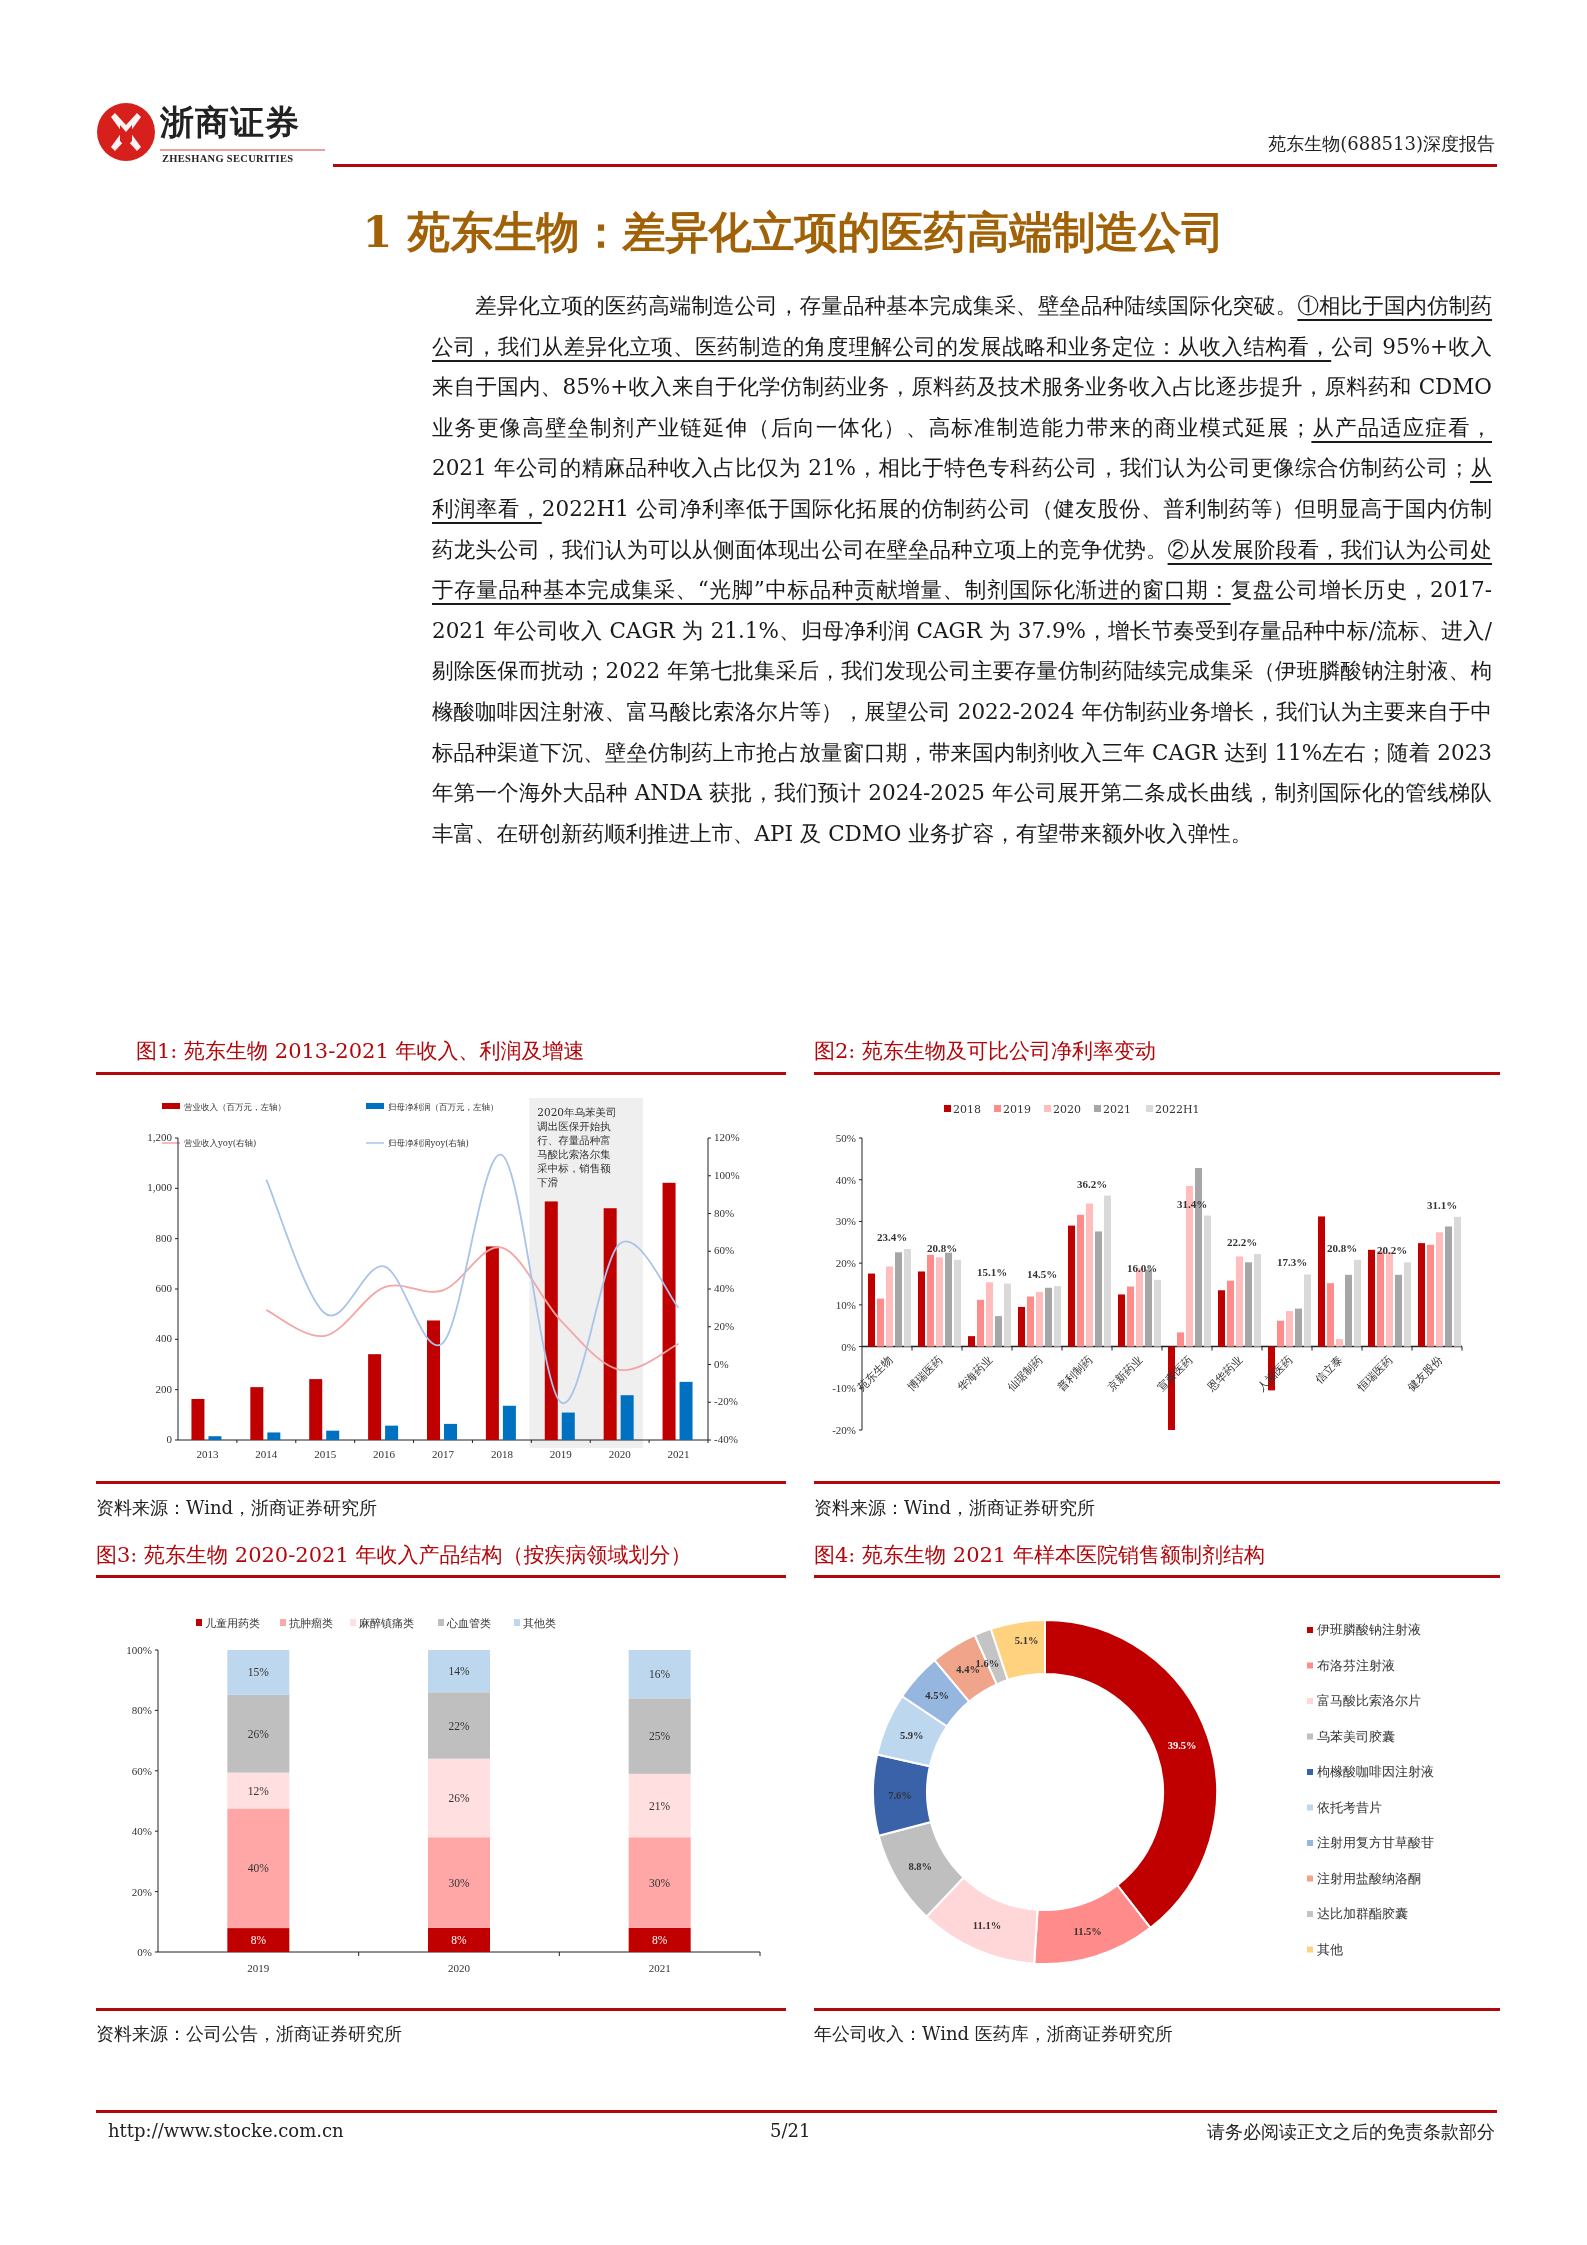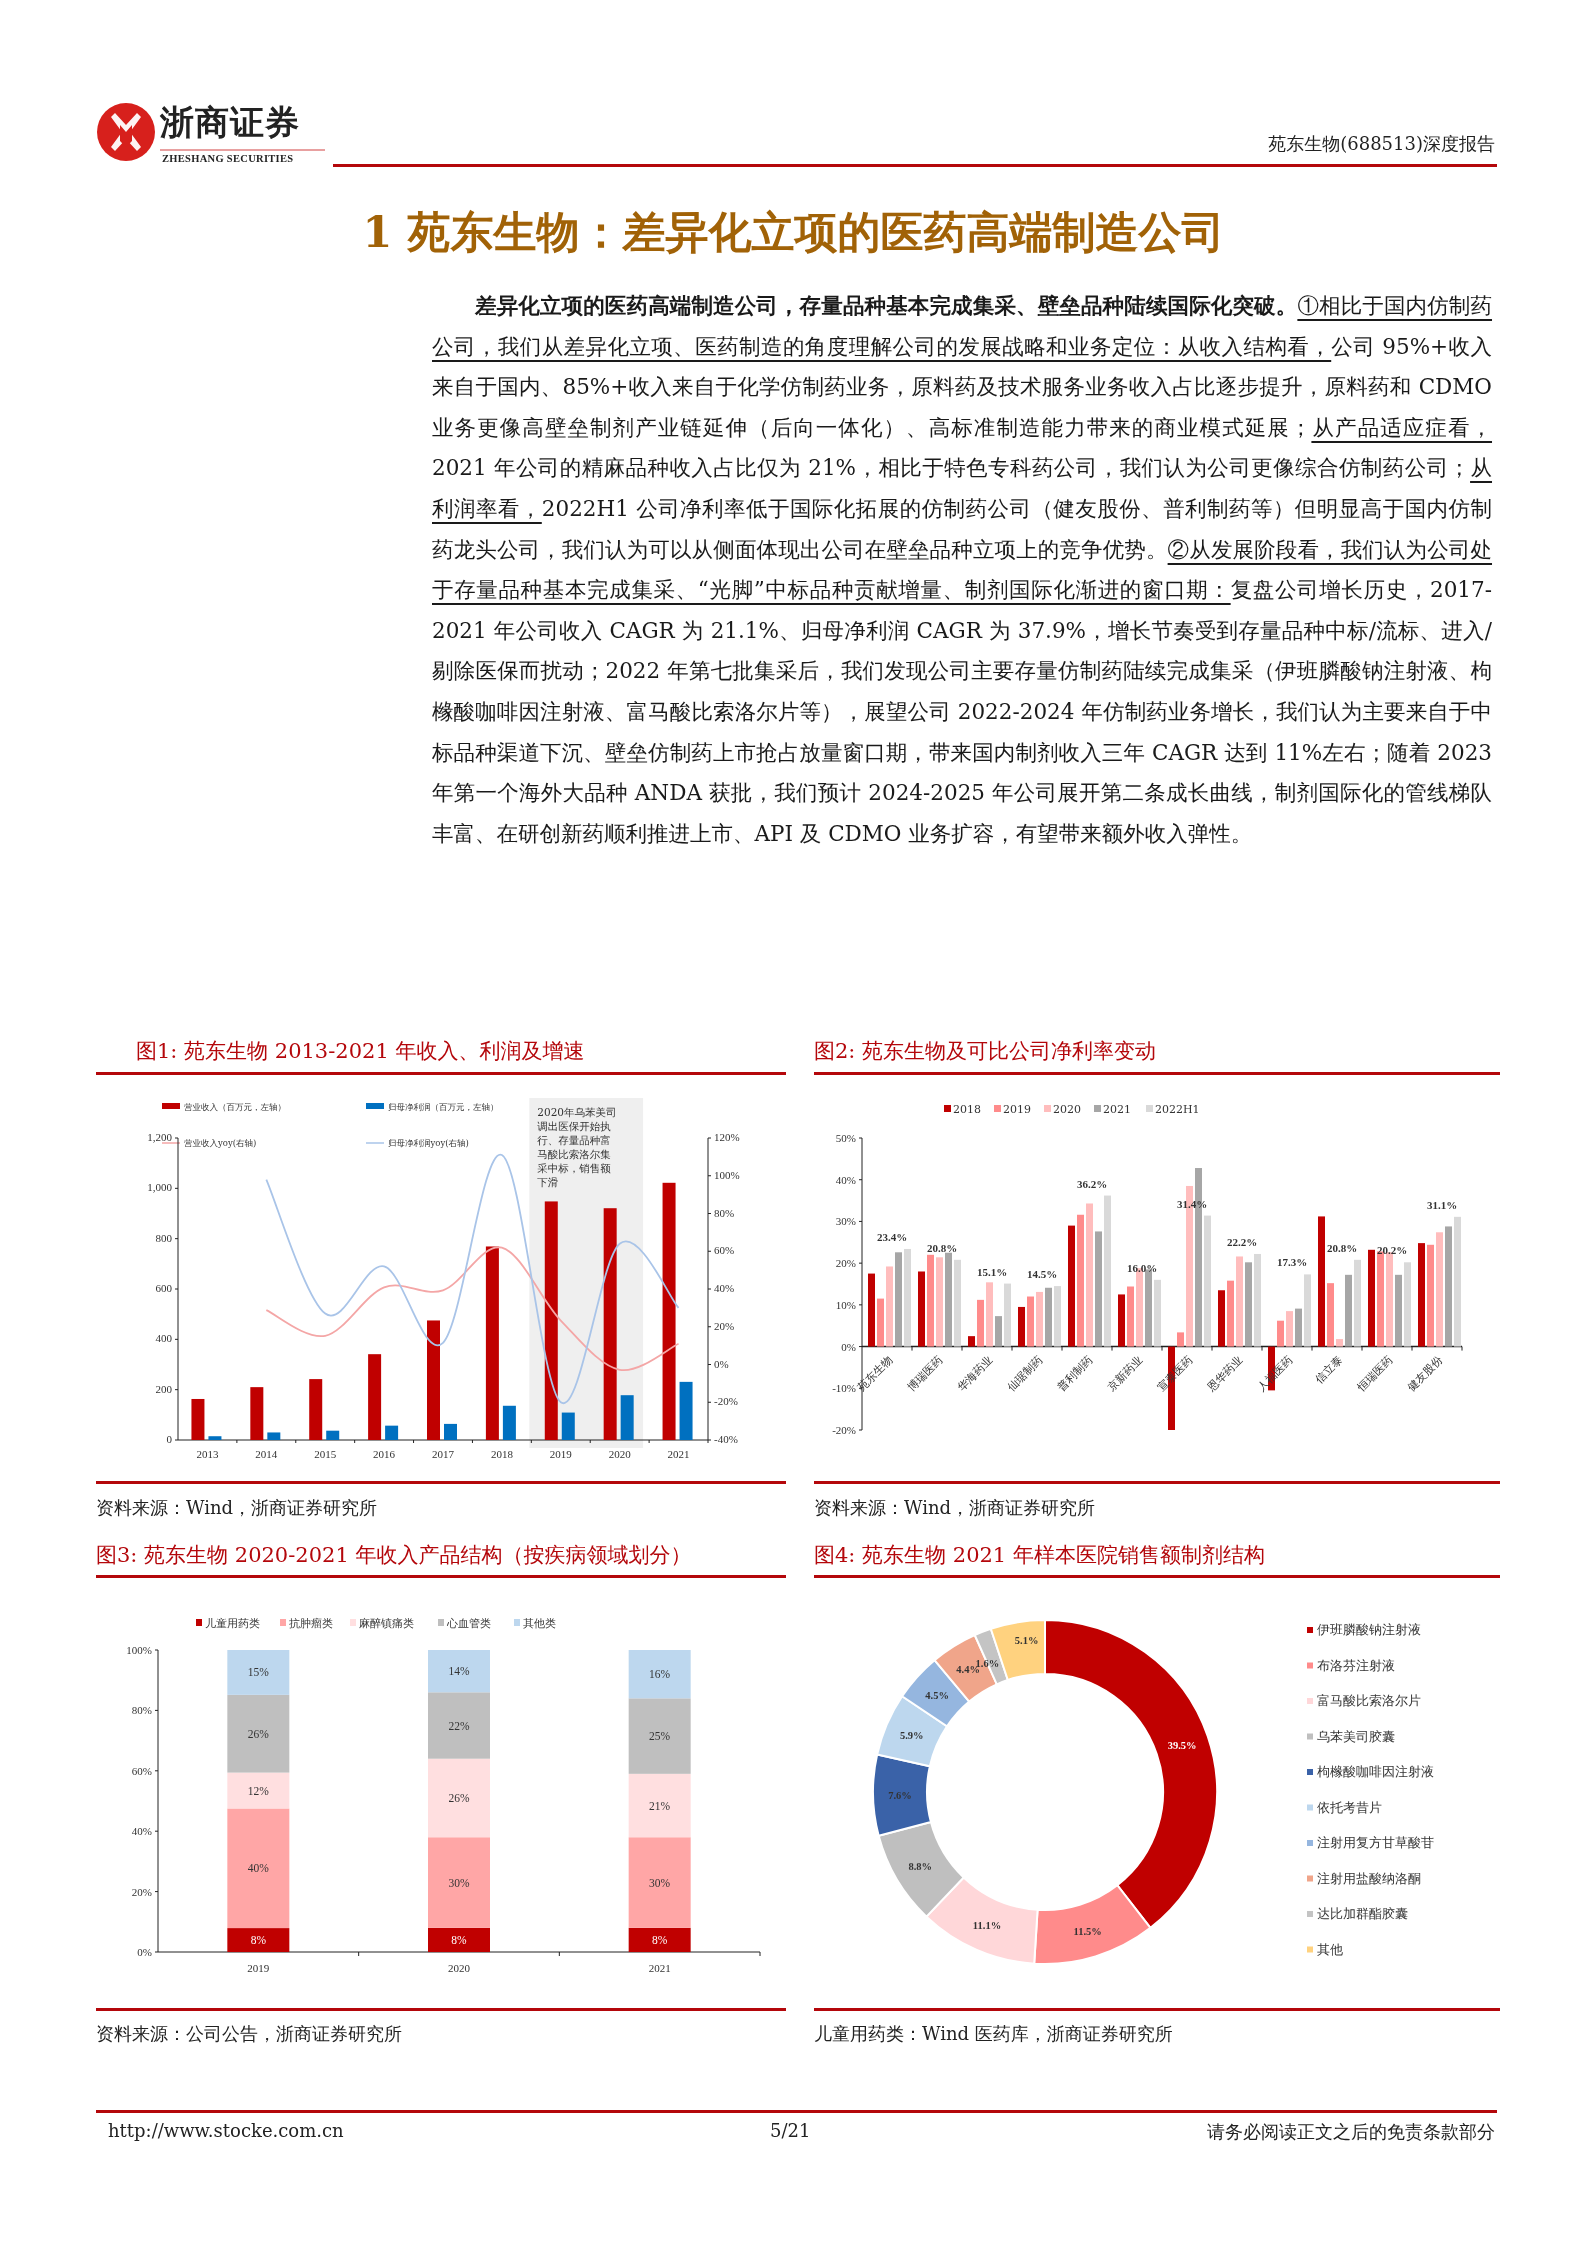--- a/index.html
+++ b/index.html
@@ -7,21 +7,21 @@
   .abs { position:absolute; }
   
   .logo-circle { left:97px; top:103px; width:58px; height:58px; border-radius:50%; background:#d7201c; }
   .logo-cn { left:160px; top:100px; font-size:34px; font-weight:bold; color:#222; letter-spacing:1px; font-family:"DejaVu Sans","Liberation Sans",sans-serif; }
   .logo-en { left:162px; top:153px; font-size:10.5px; font-weight:bold; color:#222; font-family:"Liberation Serif",serif; letter-spacing:0.3px; }
   .logo-underline { left:160px; top:149px; width:165px; height:2px; background:#e8a0a0; }
   .header-line { left:333px; top:164px; width:1164px; height:3px; background:#b4070b; }
   .header-report { right:92px; top:132px; font-size:18px; color:#222; }
   .section-title { left:0; width:1587px; top:204px; text-align:center; font-size:43px; font-weight:bold; color:#a16207; }
   .body-text { left:432px; top:286px; width:1060px; font-size:21.5px; line-height:40.6px; color:#1a1a1a; text-align:justify; }
-  .body-text .bold { font-weight:bold; }
+  .body-text .bold { font-weight:normal; }
   .body-text .ul { text-decoration:underline; text-underline-offset:6px; text-decoration-thickness:2px; }
   .body-text p { margin:0; text-indent:43px; }
   
   .fig-title { font-size:21px; color:#b4070b; }
   .fig-rule { height:3px; background:#b4070b; }
   .fig-source { font-size:18px; color:#222; }
   .axis-text { font-size:11px; fill:#333; font-family:"Liberation Serif",serif; }
   
   .footer-line { left:96px; top:2110px; width:1401px; height:3px; background:#b4070b; }
   .footer-text { top:2120px; font-size:18px; color:#222; }
@@ -386,18 +386,18 @@
       <text x="503" y="267" font-size="13" fill="#333">注射用复方甘草酸苷</text>
       <rect x="493" y="295.5" width="6" height="6" fill="#f0a58a"></rect>
       <text x="503" y="302.5" font-size="13" fill="#333">注射用盐酸纳洛酮</text>
       <rect x="493" y="331" width="6" height="6" fill="#c4c4c4"></rect>
       <text x="503" y="338" font-size="13" fill="#333">达比加群酯胶囊</text>
       <rect x="493" y="366.5" width="6" height="6" fill="#ffd27f"></rect>
       <text x="503" y="373.5" font-size="13" fill="#333">其他</text>
     </svg>
 </div>
 <div class="abs fig-rule" style="left:814px; top:2008px; width:686px;"></div>
-<div class="abs fig-source" style="left:814px; top:2022px;">儿童用药类：Wind 医药库，浙商证券研究所</div>
+<div class="abs fig-source" style="left:814px; top:2022px;">年公司收入：Wind 医药库，浙商证券研究所</div>
 
 <div class="abs footer-line"></div>
 <div class="abs footer-text" style="left:108px;">http://www.stocke.com.cn</div>
 <div class="abs footer-text" style="left:770px;">5/21</div>
 <div class="abs footer-text" style="right:92px;">请务必阅读正文之后的免责条款部分</div>
 
 </body></html>

